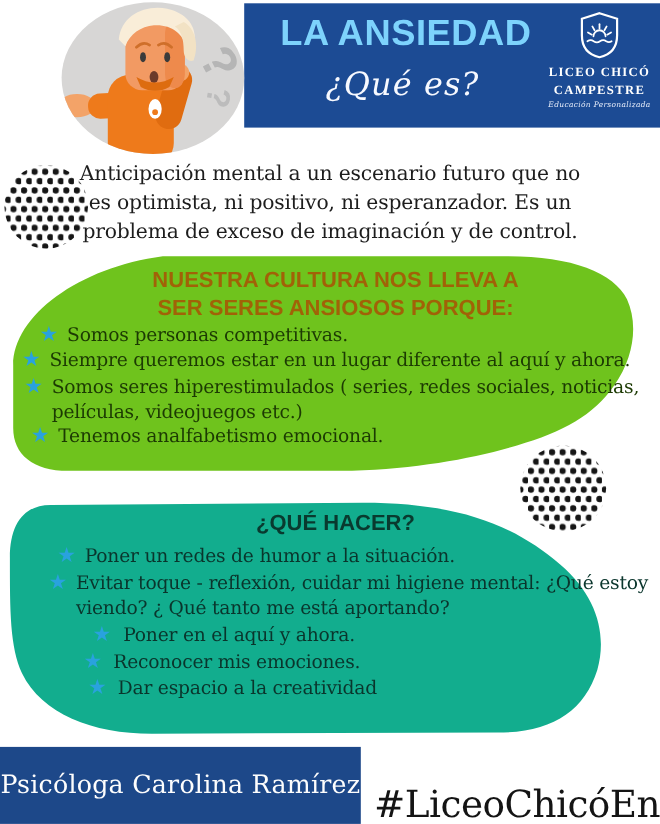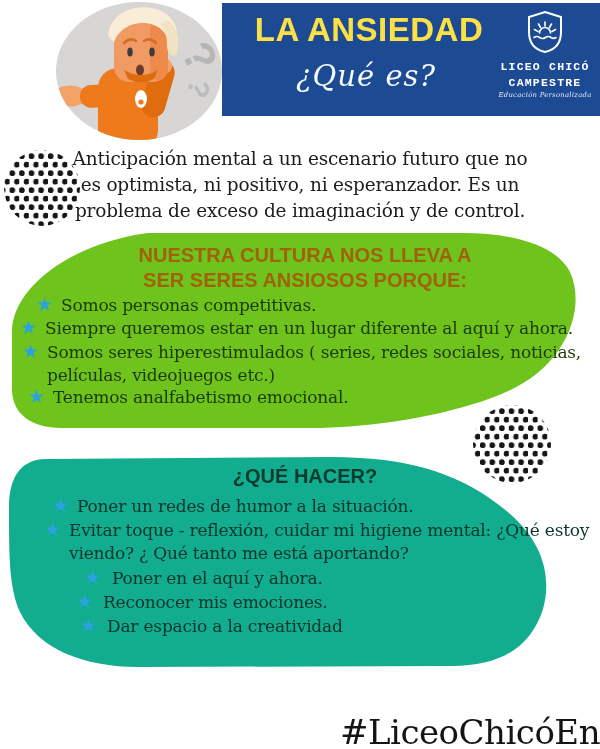--- a/index.html
+++ b/index.html
@@ -3,29 +3,29 @@
 <meta charset="utf-8">
 <style>
   html,body{margin:0;padding:0;background:#ffffff;}
   .canvas{
     position:relative;width:600px;height:749px;background:#ffffff;overflow:hidden;
     font-family:"DejaVu Serif", serif;
   }
   
   .header-bar{position:absolute;left:222px;top:3px;width:378px;height:113px;background:#1c4b94;z-index:2;}
   .header-title{
-    position:absolute;left:8px;top:8px;width:278px;text-align:center;color:#fde047;
+    position:absolute;left:8px;top:8px;width:278px;text-align:center;color:#7dd3fc;
     font-family:"Liberation Sans", sans-serif;font-weight:bold;font-size:33px;letter-spacing:0.5px;
   }
   .header-subtitle{
     position:absolute;left:8px;top:56px;width:272px;text-align:center;color:#f7f9ff;
     font-style:italic;font-size:29px;letter-spacing:1px;
   }
   .logo{position:absolute;right:4px;top:7px;width:102px;text-align:center;color:#ffffff;}
-  .logo-name{font-family:Liberation Mono, monospace;font-weight:bold;font-size:11.5px;letter-spacing:1.2px;line-height:1.2;margin-top:2px;text-align:center;}
+  .logo-name{font-family:Liberation Serif, serif;font-weight:bold;font-size:11.5px;letter-spacing:1.2px;line-height:1.2;margin-top:2px;text-align:center;}
   .logo-tagline{font-style:italic;font-size:6.8px;letter-spacing:0.3px;margin-top:1px;color:#e8eefb;}
   
   .bg-art{position:absolute;left:0;top:0;z-index:1;}
   .character{position:absolute;left:40px;top:0;z-index:3;}
   
   .intro{
     position:absolute;left:60px;top:146px;width:480px;z-index:4;text-align:center;
     font-size:18.5px;line-height:1.4;color:#1d1d1d;letter-spacing:-0.2px;
   }
   
@@ -173,15 +173,18 @@
   </div>
   <div class="bullet todo-item b-t3">
     <span class="star">★</span>
     <span>Reconocer mis emociones.</span>
   </div>
   <div class="bullet todo-item b-t4">
     <span class="star">★</span>
     <span>Dar espacio a la creatividad</span>
   </div>
 
+  <div class="author-box">
+    <span>Psicóloga Carolina Ramírez</span>
+  </div>
   <div class="hashtag">#LiceoChicóEnCasa</div>
 
 </div>
 
 </body></html>

